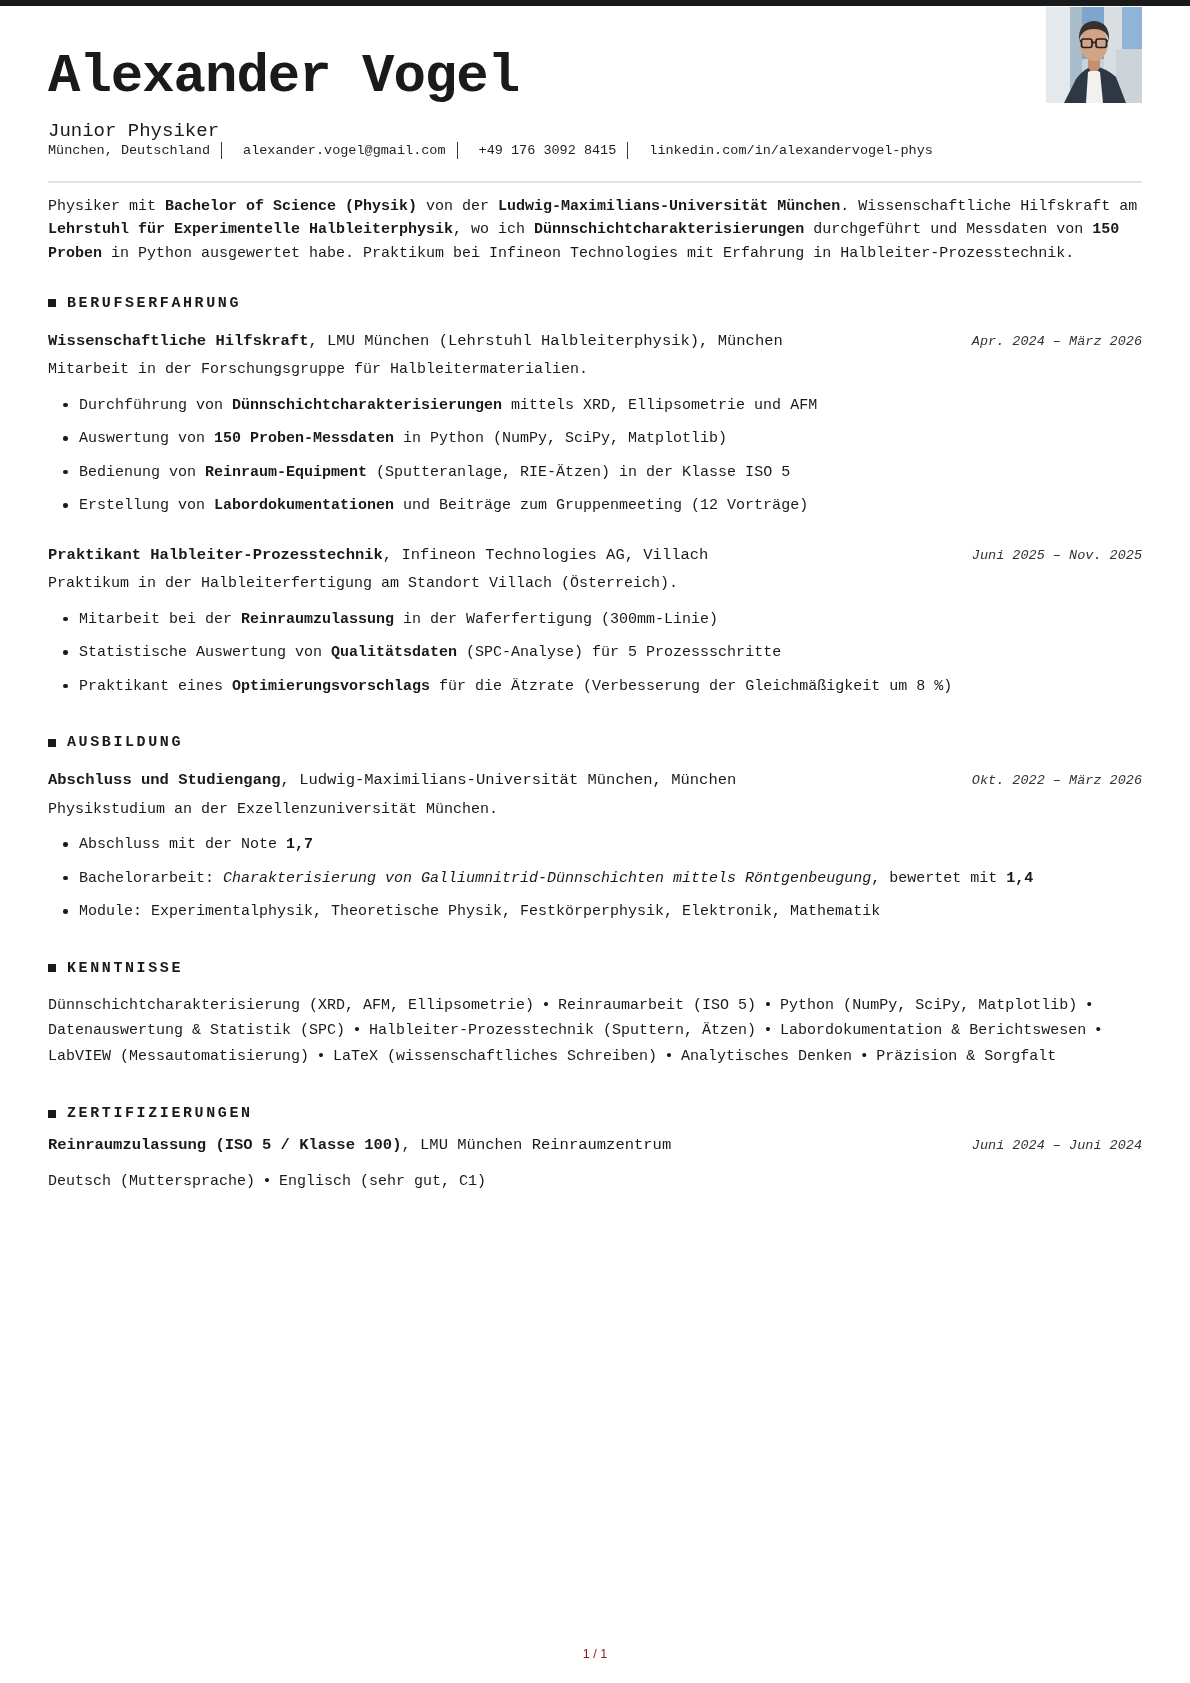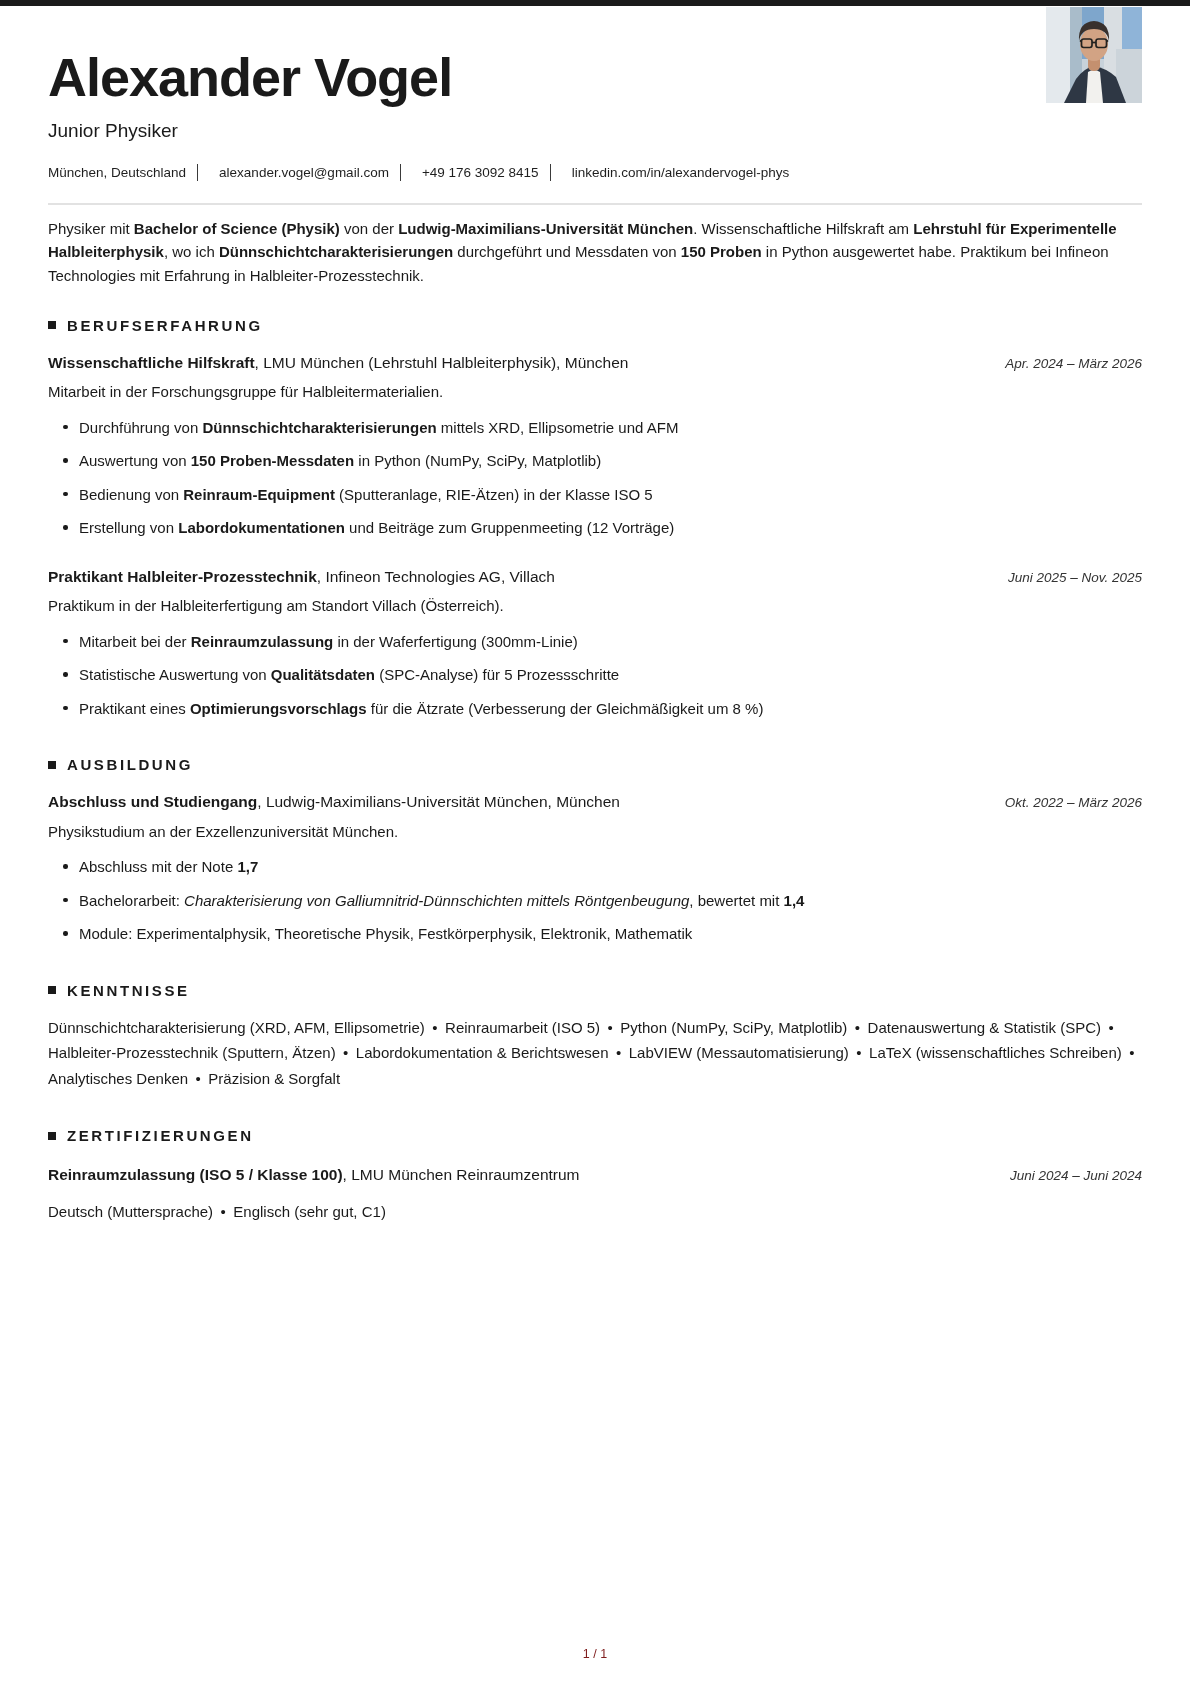--- a/index.html
+++ b/index.html
@@ -3,29 +3,29 @@
 <meta charset="utf-8">
 <style>
   html,body{margin:0;padding:0;}
   body{
     width:1190px;height:1683px;position:relative;overflow:hidden;
     background:#ffffff;color:#1a1a1a;
     font-family:"Liberation Sans",sans-serif;
     -webkit-font-smoothing:antialiased;
   }
   .topbar{height:6px;background:#1a1a1a;width:100%;}
-  .content{padding:0 48px;}
+  .content{padding:0 48px;font-family:Liberation Mono, monospace;}
   .b{font-weight:700;}
   .i{font-style:italic;}
 
   
   .header{position:relative;padding-top:44px;}
   .name{font-size:54px;font-weight:700;letter-spacing:-1px;line-height:1;margin:0;}
   .subtitle{font-size:19px;margin-top:16px;}
-  .contact{margin-top:22px;font-size:13.5px;display:flex;align-items:center;color:#1f1f1f;}
+  .contact{font-size:13.5px;display:flex;align-items:center;color:#1f1f1f;}
   .contact .item{white-space:nowrap;}
   .contact .vsep{width:1px;height:17px;background:#3a3a3a;margin:0 21px 0 11px;}
   .photo{position:absolute;top:1px;right:0;width:96px;height:96px;overflow:hidden;}
   .photo svg{display:block;width:96px;height:96px;}
   .divider{height:2px;background:#e2e2e2;margin-top:22px;}
 
   
   .summary{margin-top:12px;font-size:15px;line-height:1.55;}
 
   
@@ -153,21 +153,21 @@
   <div class="sheading gap-lg">
     <span class="sq"></span>
     <span>KENNTNISSE</span>
   </div>
   <p class="inline-list">Dünnschichtcharakterisierung (XRD, AFM, Ellipsometrie) • Reinraumarbeit (ISO 5) • Python (NumPy, SciPy, Matplotlib) • Datenauswertung &amp; Statistik (SPC) • Halbleiter-Prozesstechnik (Sputtern, Ätzen) • Labordokumentation &amp; Berichtswesen • LabVIEW (Messautomatisierung) • LaTeX (wissenschaftliches Schreiben) • Analytisches Denken • Präzision &amp; Sorgfalt</p>
 
   <div class="sheading gap-lg">
     <span class="sq"></span>
     <span>ZERTIFIZIERUNGEN</span>
   </div>
-  <div class="entry" style="margin-top:20px;text-align:right;">
+  <div class="entry" style="margin-top:12px;text-align:right;">
     <div class="entry-head">
       <div class="entry-title"><span class="b">Reinraumzulassung (ISO 5 / Klasse 100)</span><span>, LMU München Reinraumzentrum</span></div>
       <div class="entry-date">Juni 2024 – Juni 2024</div>
     </div>
   </div>
 
   <p class="inline-list" style="margin-top:14px;line-height:1.5;">Deutsch (Muttersprache) • Englisch (sehr gut, C1)</p>
 
 </div>
 

